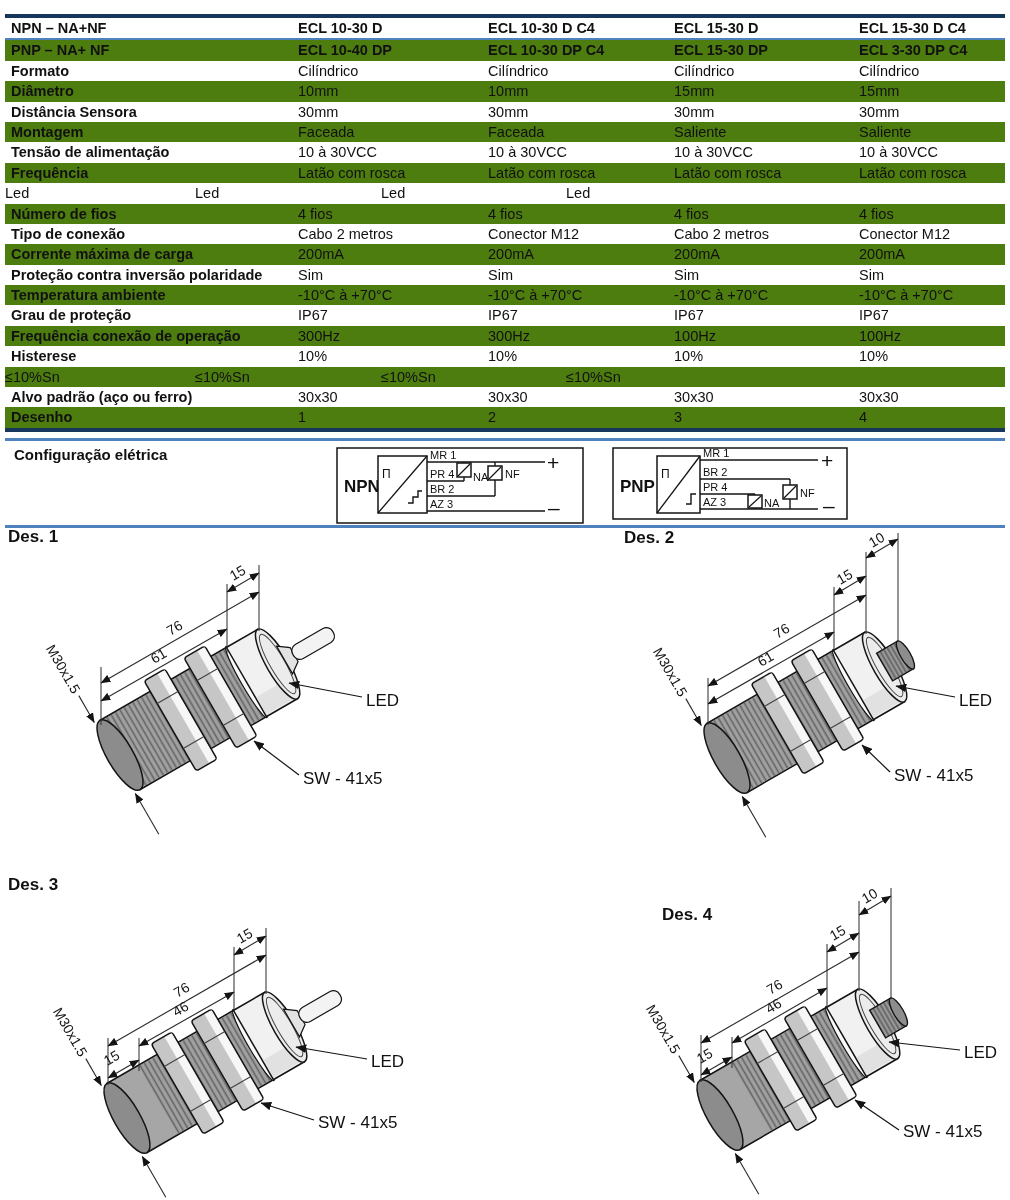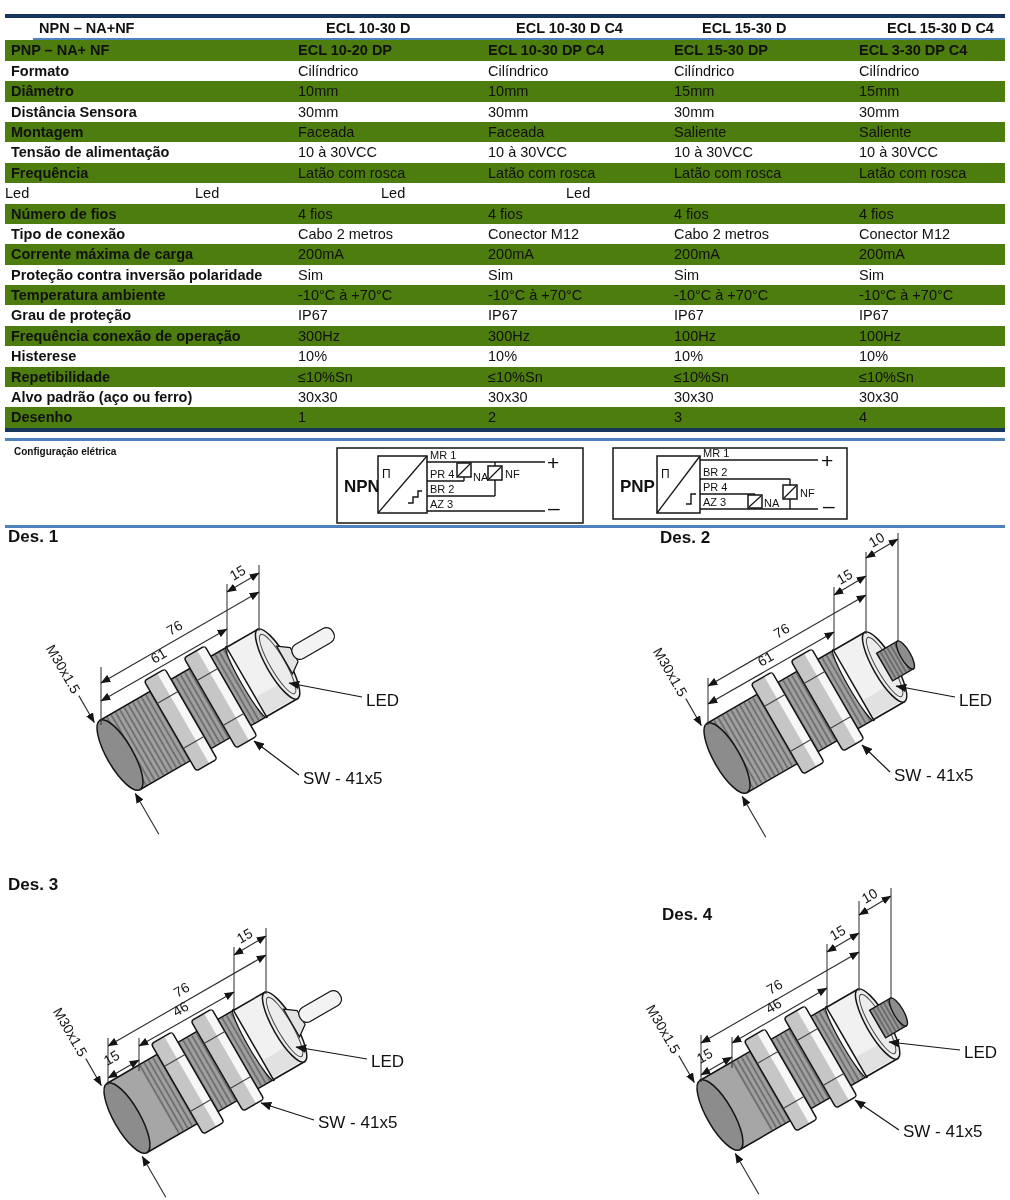--- a/index.html
+++ b/index.html
@@ -4,29 +4,29 @@
 <style>
   html,body{margin:0;padding:0;background:#fff;}
   .page{position:relative;width:1010px;height:1200px;background:#fff;
         font-family:"Liberation Sans",sans-serif;color:#111;overflow:hidden;}
 
   
   .spec-table{position:absolute;left:5px;top:14px;width:1000px;
               border-top:4px solid #17365d;border-bottom:4px solid #17365d;}
   .trow{display:flex;height:20.4px;align-items:center;font-size:14.5px;line-height:20.4px;}
   .trow.blue{background:#4d7c0f;}
-  .trow.hdr1{border-bottom:2.5px solid #4f81bd;margin-left:28px;}
+  .trow.hdr1{border-bottom:2.5px solid #4f81bd;}
   .trow .tlabel{width:287px;padding-left:6px;font-weight:bold;white-space:nowrap;}
   .tc1{width:190px;} .tc2{width:186px;} .tc3{width:185px;} .tc4{flex:1;}
   .trow.hdr .tc1,.trow.hdr .tc2,.trow.hdr .tc3,.trow.hdr .tc4{font-weight:bold;}
 
   
   .elec{position:absolute;left:5px;top:438px;width:1000px;height:84px;
         border-top:3px solid #4f81bd;border-bottom:3px solid #4f81bd;background:#fff;}
-  .elec-label{position:absolute;left:9px;top:5px;font-weight:bold;font-size:10px;}
+  .elec-label{position:absolute;left:9px;top:5px;font-weight:bold;font-size:15px;}
   .elec svg{position:absolute;left:0;top:0;}
   .wirelbl{font-size:11px;fill:#111;}
   .bigname{font-size:17px;font-weight:bold;fill:#111;}
   .pmsign{font-size:21px;fill:#111;}
   .symtxt{font-size:12px;fill:#111;}
 
   
   .des-title{position:absolute;font-size:17px;font-weight:bold;text-align:right;}
   .drawing{position:absolute;}
   .dimtxt{font-size:14px;fill:#141414;}
@@ -61,21 +61,21 @@
   <div class="spec-table" id="spec-table">
       <div class="trow hdr hdr1">
         <div class="tlabel">NPN – NA+NF</div>
         <div class="tc1">ECL 10-30 D</div>
         <div class="tc2">ECL 10-30 D C4</div>
         <div class="tc3">ECL 15-30 D</div>
         <div class="tc4">ECL 15-30 D C4</div>
       </div>
       <div class="trow blue hdr">
         <div class="tlabel">PNP – NA+ NF</div>
-        <div class="tc1">ECL 10-20 DP</div>
+        <div class="tc1">ECL 10-40 DP</div>
         <div class="tc2">ECL 10-30 DP C4</div>
         <div class="tc3">ECL 15-30 DP</div>
         <div class="tc4">ECL 3-30 DP C4</div>
       </div>
       <div class="trow">
         <div class="tlabel">Formato</div>
         <div class="tc1">Cilíndrico</div>
         <div class="tc2">Cilíndrico</div>
         <div class="tc3">Cilíndrico</div>
         <div class="tc4">Cilíndrico</div>
@@ -171,21 +171,20 @@
         <div class="tc4">100Hz</div>
       </div>
       <div class="trow">
         <div class="tlabel">Histerese</div>
         <div class="tc1">10%</div>
         <div class="tc2">10%</div>
         <div class="tc3">10%</div>
         <div class="tc4">10%</div>
       </div>
       <div class="trow blue">
-        <div class="tlabel">Repetibilidade</div>
         <div class="tc1">≤10%Sn</div>
         <div class="tc2">≤10%Sn</div>
         <div class="tc3">≤10%Sn</div>
         <div class="tc4">≤10%Sn</div>
       </div>
       <div class="trow">
         <div class="tlabel">Alvo padrão (aço ou ferro)</div>
         <div class="tc1">30x30</div>
         <div class="tc2">30x30</div>
         <div class="tc3">30x30</div>
@@ -254,21 +253,21 @@
         <text x="698" y="65" class="wirelbl">AZ 3</text>
         <text x="759" y="66" class="wirelbl">NA</text>
         <text x="795" y="56" class="wirelbl">NF</text>
         <text x="816" y="27" class="pmsign">+</text>
         <text x="818" y="72" class="pmsign">–</text>
       </g>
     </svg>
   </div>
 
   <div class="des-title" style="left:8px;top:527px">Des. 1</div>
-  <div class="des-title" style="left:660px;top:528px">Des. 2</div>
+  <div class="des-title" style="left:624px;top:528px">Des. 2</div>
   <div class="des-title" style="left:8px;top:875px">Des. 3</div>
   <div class="des-title" style="left:662px;top:905px">Des. 4</div>
 
   <svg class="drawing" style="left:0;top:525px" width="500" height="345">
     <g transform="translate(120,230) rotate(-30)">
       <rect x="0" y="-40" width="146" height="80" fill="#a6a6a6" stroke="#141414" stroke-width="1.5"></rect>
       <rect x="1" y="-39" width="145" height="78" fill="url(#thr)"></rect>
       <ellipse cx="146" cy="0" rx="5" ry="41" fill="#fafafa" stroke="#141414" stroke-width="1.2"></ellipse>
       <rect x="146" y="-40" width="36" height="80" fill="#f1f1f1" stroke="#141414" stroke-width="1.5"></rect>
       <rect x="147" y="18" width="34" height="20" fill="#d9d9d9" opacity="0.65"></rect>

